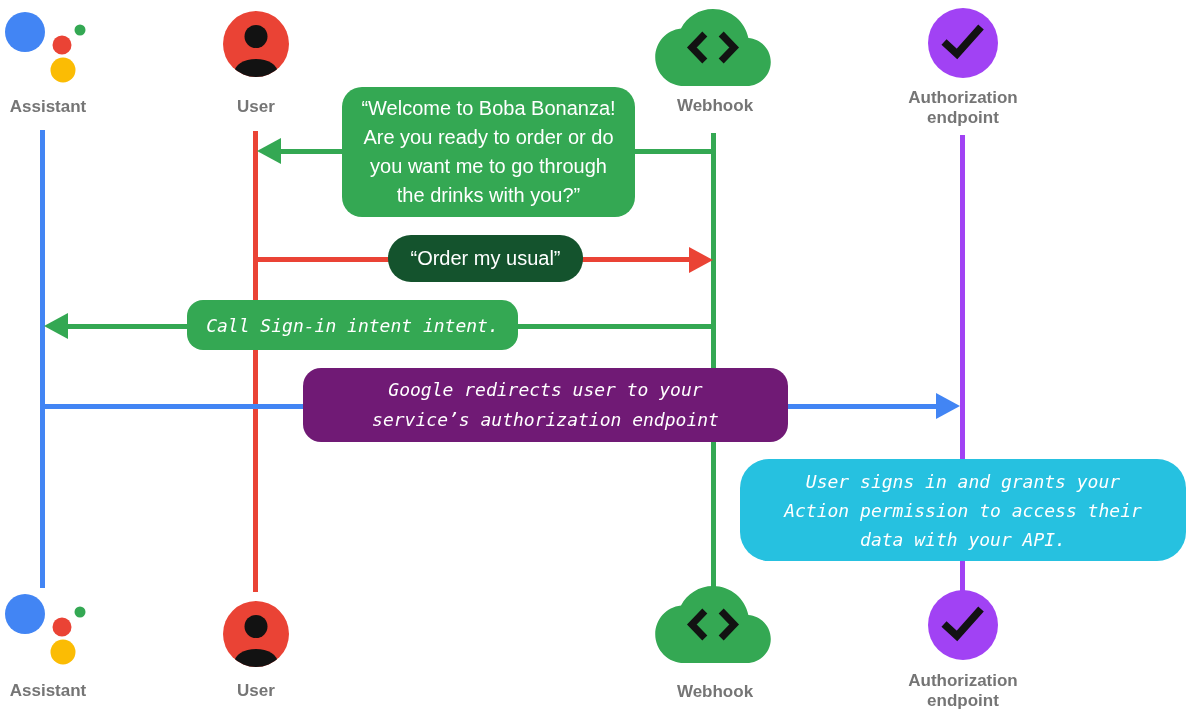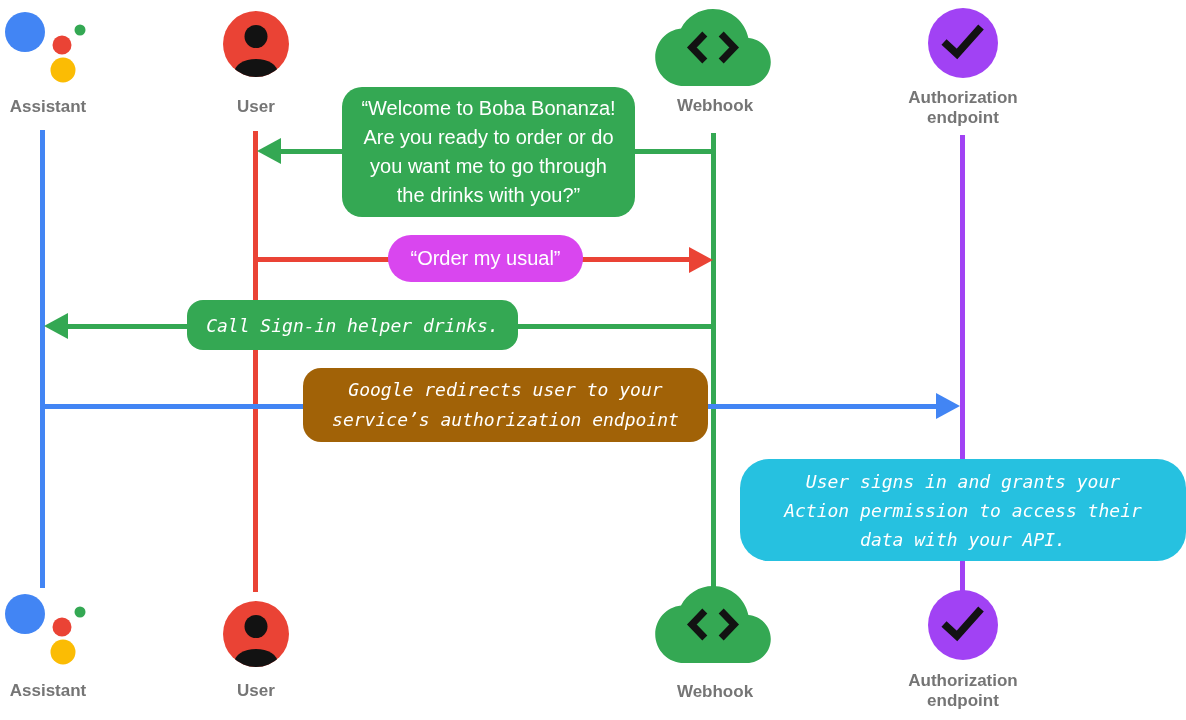--- a/index.html
+++ b/index.html
@@ -24,23 +24,23 @@
   .a3-line { left:67px;  top:324px; width:646px; background:#34A853; }
   .a3-head { left:44px;  top:313px; border-right:24px solid #34A853; }
   .a4-line { left:42px;  top:404px; width:896px; background:#4285F4; }
   .a4-head { left:936px; top:393px; border-left:24px solid #4285F4; }
 
   .bubble { position:absolute; display:flex; align-items:center; justify-content:center;
             text-align:center; color:#ffffff; white-space:pre-line; box-sizing:border-box; }
   .bubble-sans { font-family:"Liberation Sans", sans-serif; font-size:20px; line-height:29px; }
   .bubble-mono { font-family:"DejaVu Sans Mono", monospace; font-style:italic; font-size:18px; }
   .b-welcome { left:342px; top:87px;  width:293px; height:130px; background:#34A853; border-radius:20px; padding:12px 12px; }
-  .b-order   { left:388px; top:235px; width:195px; height:47px;  background:#d946ef; border-radius:23px; }
+  .b-order   { left:388px; top:235px; width:195px; height:47px;  background:#14532d; border-radius:23px; }
   .b-signin  { left:187px; top:300px; width:331px; height:50px;  background:#34A853; border-radius:16px; }
-  .b-redirect{ left:303px; top:368px; width:405px; height:74px;  background:#a16207; border-radius:18px; line-height:30px; }
+  .b-redirect{ left:303px; top:368px; width:485px; height:74px;  background:#701a75; border-radius:18px; line-height:30px; }
   .b-grant   { left:740px; top:459px; width:446px; height:102px; background:#26C1E0; border-radius:29px; line-height:29px; }
 
   .icon { position:absolute; }
   .i-assistant-top { left:5px;   top:8px; }
   .i-user-top      { left:222px; top:10px; }
   .i-webhook-top   { left:655px; top:9px; }
   .i-auth-top      { left:927px; top:7px; }
   .i-assistant-bot { left:5px;   top:590px; }
   .i-user-bot      { left:222px; top:600px; }
   .i-webhook-bot   { left:655px; top:586px; }
@@ -74,21 +74,21 @@
   <div class="aline a3-line"></div>
   <div class="ahead ah-l a3-head"></div>
   <div class="aline a4-line"></div>
   <div class="ahead ah-r a4-head"></div>
 
   <div class="bubble bubble-sans b-welcome">“Welcome to Boba Bonanza!
 Are you ready to order or do
 you want me to go through
 the drinks with you?”</div>
   <div class="bubble bubble-sans b-order">“Order my usual”</div>
-  <div class="bubble bubble-mono b-signin">Call Sign-in helper drinks.</div>
+  <div class="bubble bubble-mono b-signin">Call Sign-in intent intent.</div>
   <div class="bubble bubble-mono b-redirect">Google redirects user to your
 service’s authorization endpoint</div>
   <div class="bubble bubble-mono b-grant">User signs in and grants your
 Action permission to access their
 data with your API.</div>
 
   <svg class="icon i-assistant-top" width="90" height="80" viewBox="0 0 90 80">
     <circle cx="20" cy="24" r="20" fill="#4285F4"></circle>
     <circle cx="57" cy="37" r="9.5" fill="#EA4335"></circle>
     <circle cx="75" cy="22" r="5.5" fill="#34A853"></circle>

